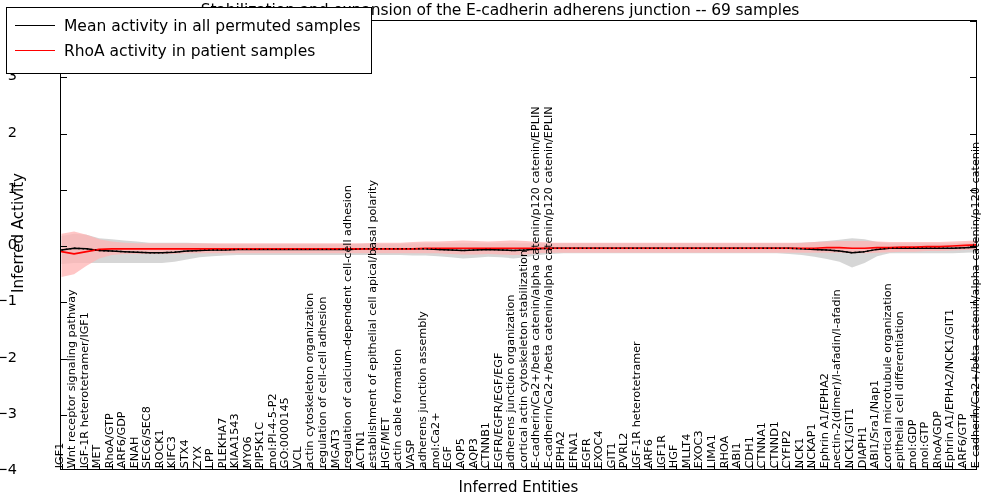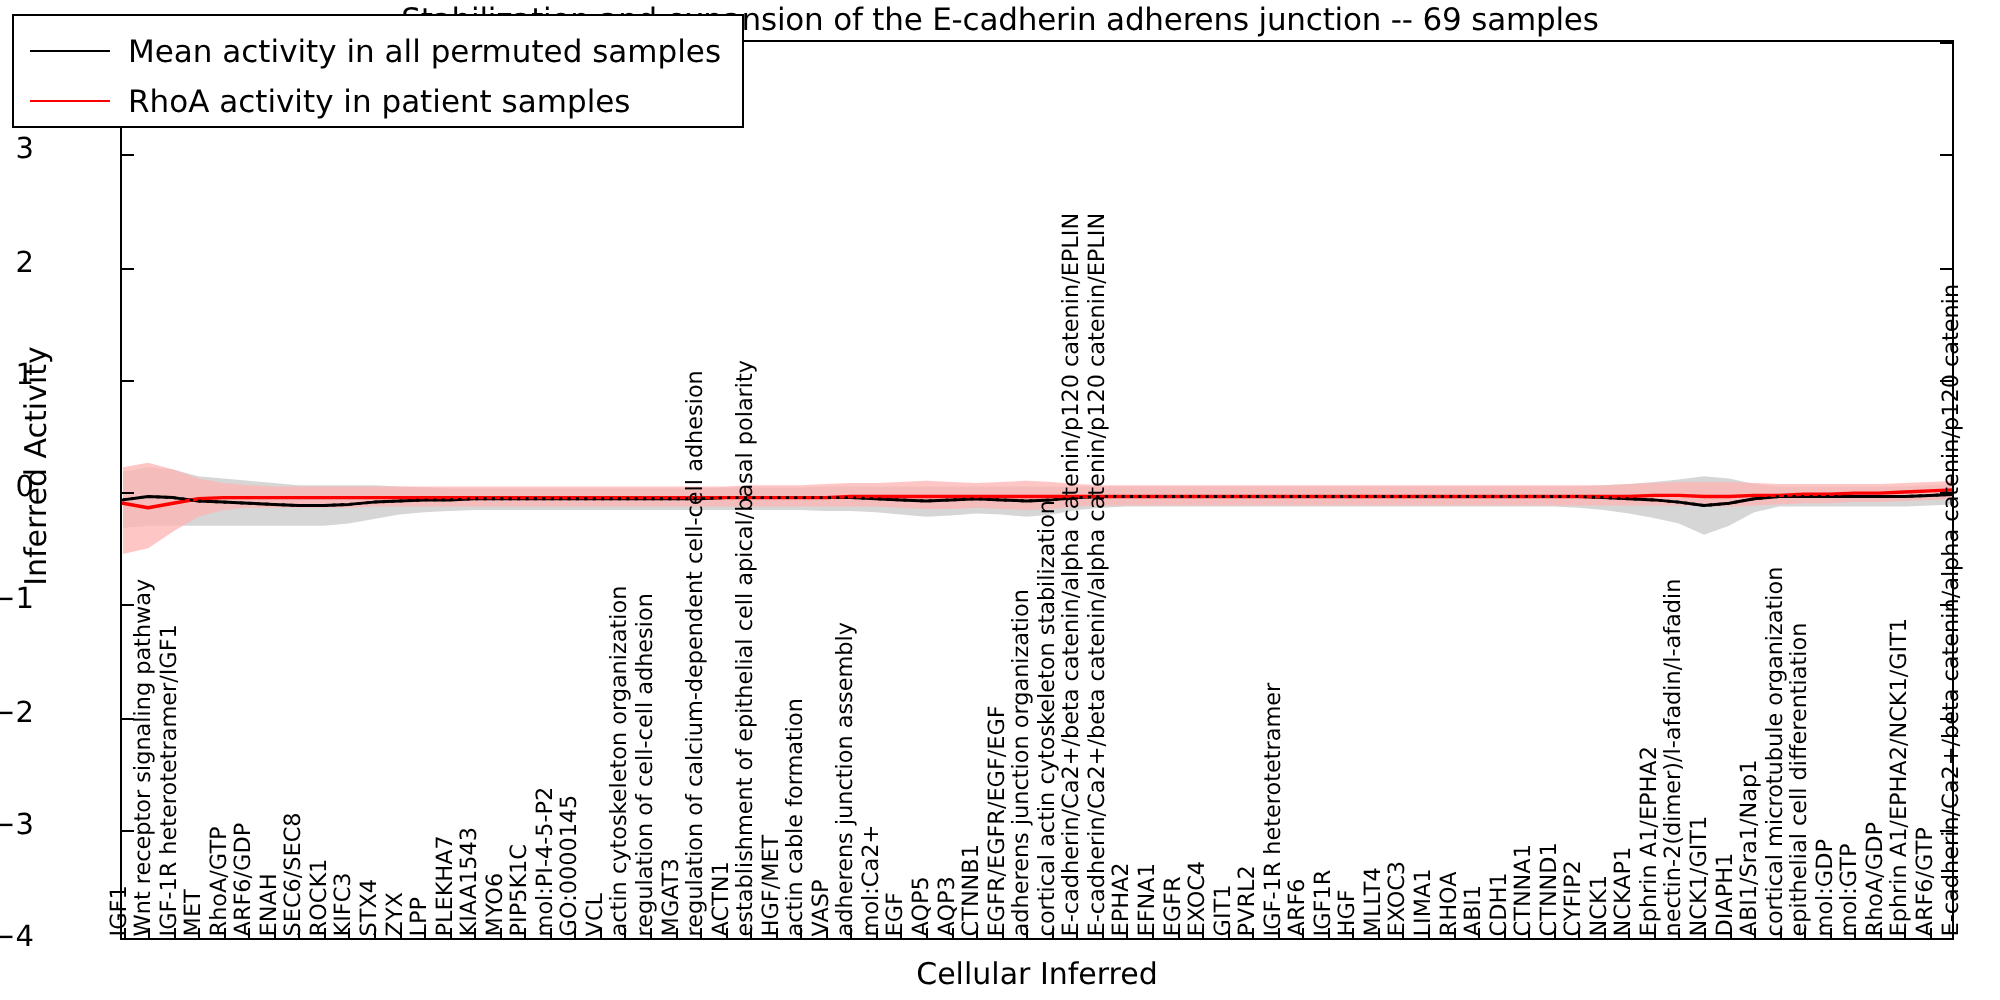--- a/index.html
+++ b/index.html
@@ -55,21 +55,21 @@
   }
   .xtick-mark{
     position:absolute;bottom:0;width:0;height:5px;
     border-left:1.1px solid #000;
   }
 
   
   #legend{
     position:absolute;left:6px;top:7px;
     border:1.4px solid #000;background:#fff;
-    padding:5px 10px 0 8px;box-sizing:border-box;
+    padding:5px 10px 10px 8px;box-sizing:border-box;
     z-index:8;
   }
   .legrow{display:flex;align-items:center;height:25px;}
   .legline{display:inline-block;width:40px;height:0;margin-right:9px;}
   .legline.black{border-top:1.6px solid #000;}
   .legline.red{border-top:1.6px solid #ff0000;}
   .legtxt{font-size:15.5px;color:#000;white-space:nowrap;}
 
   svg{display:block;}
 </style>
@@ -263,21 +263,21 @@
       <div class="xtl" style="left: 820.12px;">ABI1/Sra1/Nap1</div>
       <div class="xtl" style="left: 832.66px;">cortical microtubule organization</div>
       <div class="xtl" style="left: 845.21px;">epithelial cell differentiation</div>
       <div class="xtl" style="left: 857.76px;">mol:GDP</div>
       <div class="xtl" style="left: 870.31px;">mol:GTP</div>
       <div class="xtl" style="left: 882.86px;">RhoA/GDP</div>
       <div class="xtl" style="left: 895.4px;">Ephrin A1/EPHA2/NCK1/GIT1</div>
       <div class="xtl" style="left: 907.95px;">ARF6/GTP</div>
       <div class="xtl" style="left: 920.5px;">E-cadherin/Ca2+/beta catenin/alpha catenin/p120 catenin</div>
     </div>
-  <div id="xlabel">Cellular Inferred</div>
+  <div id="xlabel">Inferred Entities</div>
 
   <div id="legend">
     <div class="legrow">
       <span class="legline black"></span>
       <span class="legtxt">Mean activity in all permuted samples</span>
     </div>
     <div class="legrow">
       <span class="legline red"></span>
       <span class="legtxt">RhoA activity in patient samples</span>
     </div>

